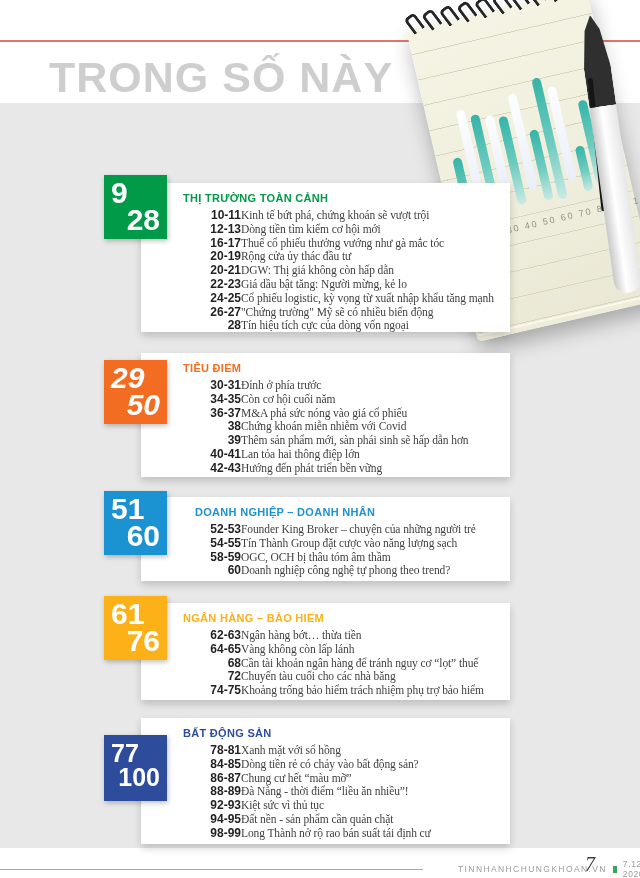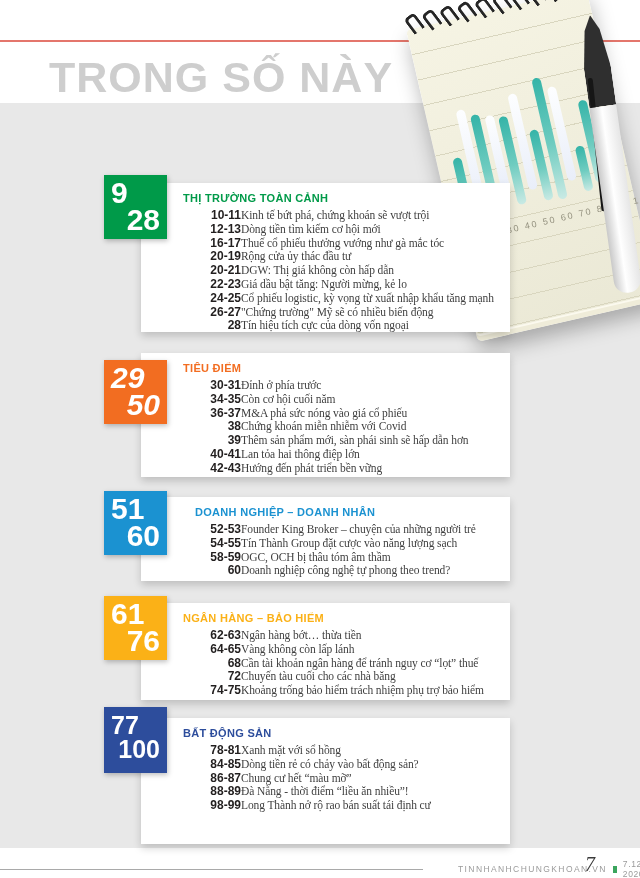--- a/index.html
+++ b/index.html
@@ -292,29 +292,37 @@
       <li class="toc-row">
         <span class="toc-pages">86-87</span>
         <span class="toc-title">Chung cư hết “màu mỡ”</span>
       </li>
 
       <li class="toc-row">
         <span class="toc-pages">88-89</span>
         <span class="toc-title">Đà Nẵng - thời điểm “liều ăn nhiều”!</span>
       </li>
 
-
+      <li class="toc-row">
+        <span class="toc-pages">92-93</span>
+        <span class="toc-title">Kiệt sức vì thủ tục</span>
+      </li>
+
+      <li class="toc-row">
+        <span class="toc-pages">94-95</span>
+        <span class="toc-title">Đất nền - sản phẩm cần quản chặt</span>
+      </li>
 
       <li class="toc-row">
         <span class="toc-pages">98-99</span>
         <span class="toc-title">Long Thành nở rộ rao bán suất tái định cư</span>
       </li>
     </ul>
 </section>
-<div class="pagebox pb4" style="background: rgb(45, 77, 156);">
+<div class="pagebox pb4" style="background: rgb(45, 77, 156); margin-top: 28px;">
   <div class="pb-first">77</div>
   <div class="pb-last">100</div>
 </div>
 
 <div class="footer-rule"></div>
 <div class="footer-meta">
   <span class="f-site">TINNHANHCHUNGKHOAN.VN</span>
   <span class="f-square" style="background: rgb(59, 165, 93);"></span>
   <span class="f-date">7.12 2020</span>
 </div>

